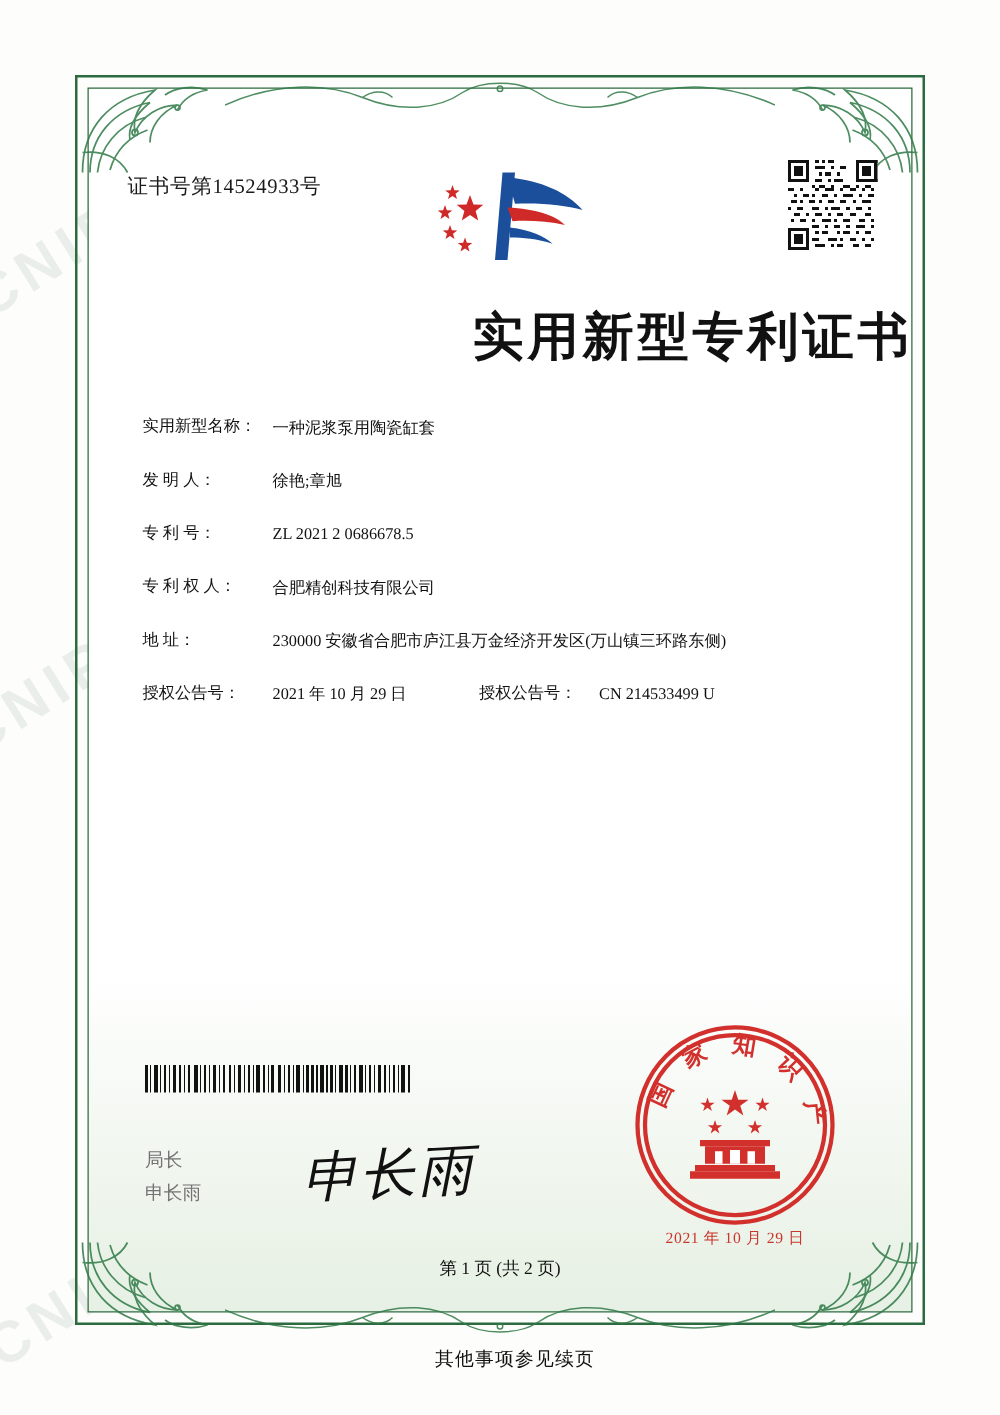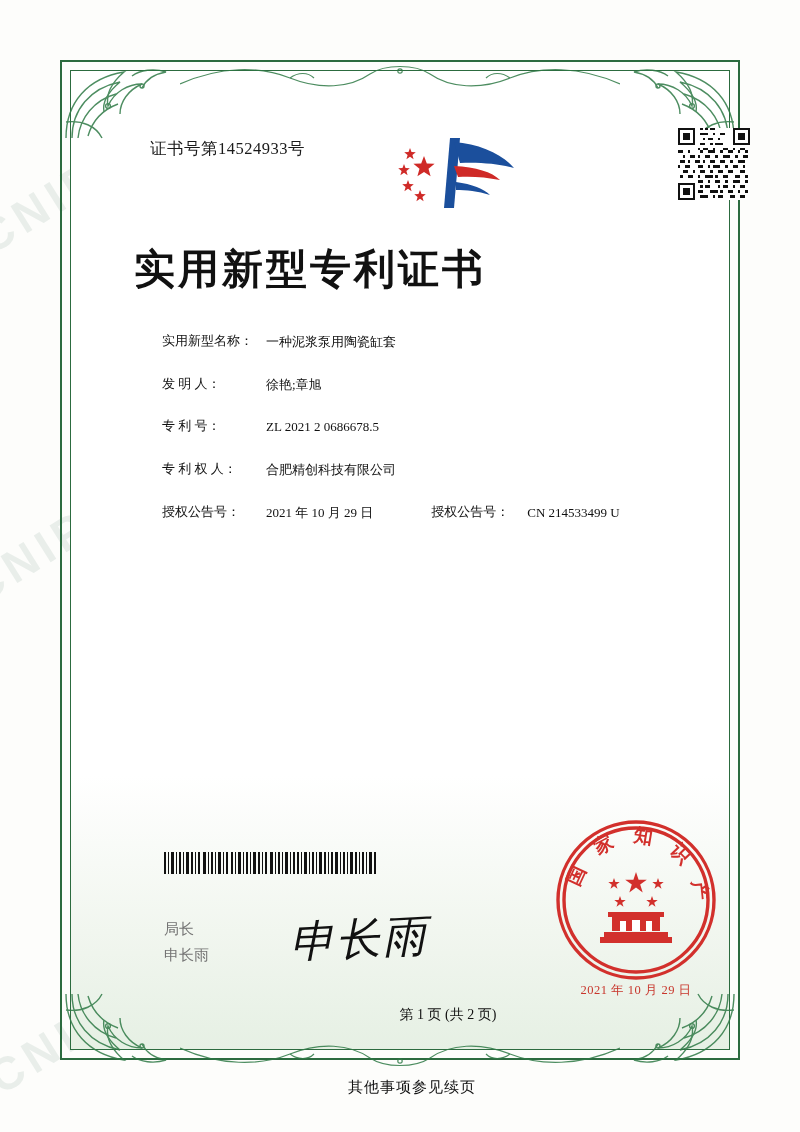--- a/index.html
+++ b/index.html
@@ -80,21 +80,20 @@
   }
   .edge-top { top: 64px; }
   .edge-bottom { bottom: 64px; transform: scaleY(-1); }
 
   .content {
     position: absolute;
     left: 70px;
     top: 70px;
     width: 660px;
     height: 980px;
-    margin-left: 48px;
   }
   .cert-no {
     position: absolute;
     left: 32px;
     top: 68px;
     font-size: 16.5px;
     color: #1a1a1a;
     letter-spacing: .5px;
   }
   .qr {
@@ -107,24 +106,24 @@
   .logo {
     position: absolute;
     left: 50%;
     top: 62px;
     transform: translateX(-50%);
     width: 160px;
     height: 86px;
   }
   .title {
     position: absolute;
-    left: 16px;
+    left: 4px;
     right: 0;
     top: 172px;
-    text-align: left;
+    text-align: right;
     font-size: 41px;
     font-weight: bold;
     letter-spacing: 3px;
     color: #111;
     font-family: "DejaVu Serif", "Liberation Serif", serif;
   }
   .fields {
     position: absolute;
     left: 44px;
     right: 36px;
@@ -456,20 +455,24 @@
         <div class="fvalue">徐艳;章旭</div>
       </div>
       <div class="frow">
         <div class="flabel">专 利 号：</div>
         <div class="fvalue">ZL 2021 2 0686678.5</div>
       </div>
       <div class="frow">
         <div class="flabel">专 利 权 人：</div>
         <div class="fvalue">合肥精创科技有限公司</div>
       </div>
+      <div class="frow">
+        <div class="flabel">地 址：</div>
+        <div class="fvalue">230000 安徽省合肥市庐江县万金经济开发区(万山镇三环路东侧)</div>
+      </div>
       <div class="frow two">
         <div class="flabel">授权公告号：</div>
         <div class="fvalue">2021 年 10 月 29 日</div>
         <div class="gapcol"></div>
         <div class="label2">授权公告号：</div>
         <div class="fvalue">CN 214533499 U</div>
       </div>
     </div>
 
 

